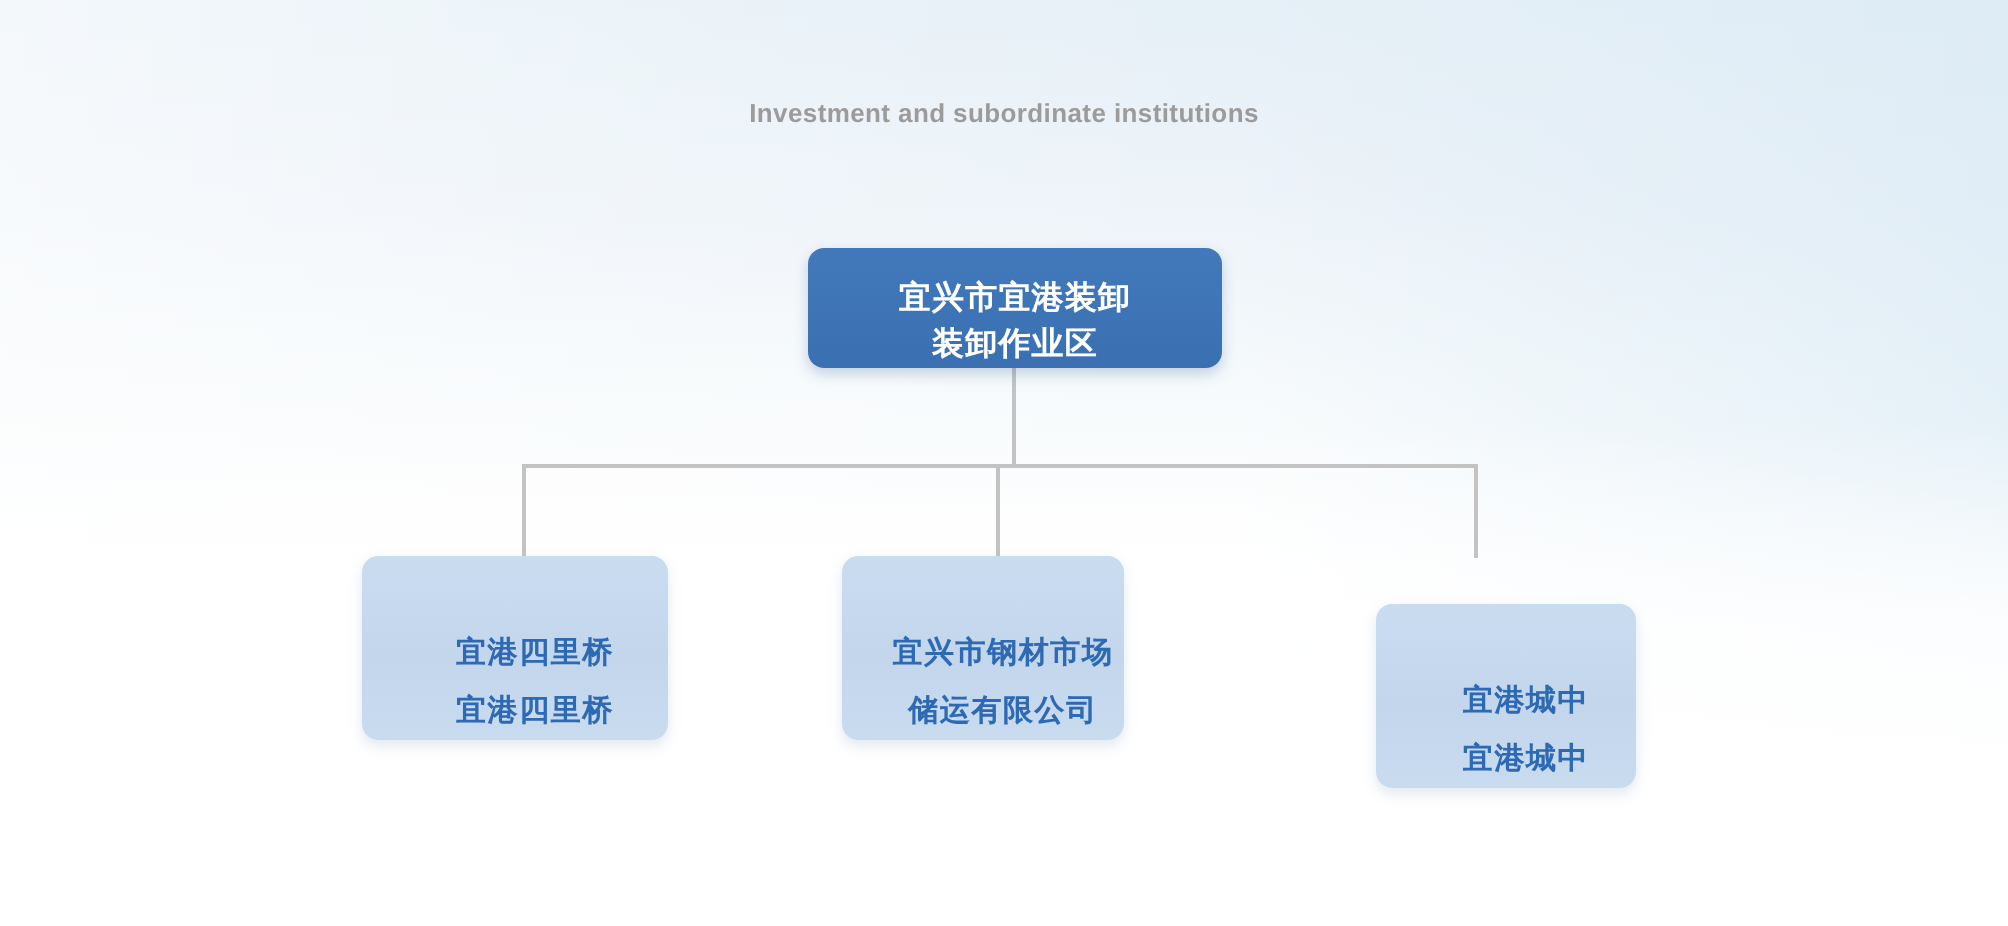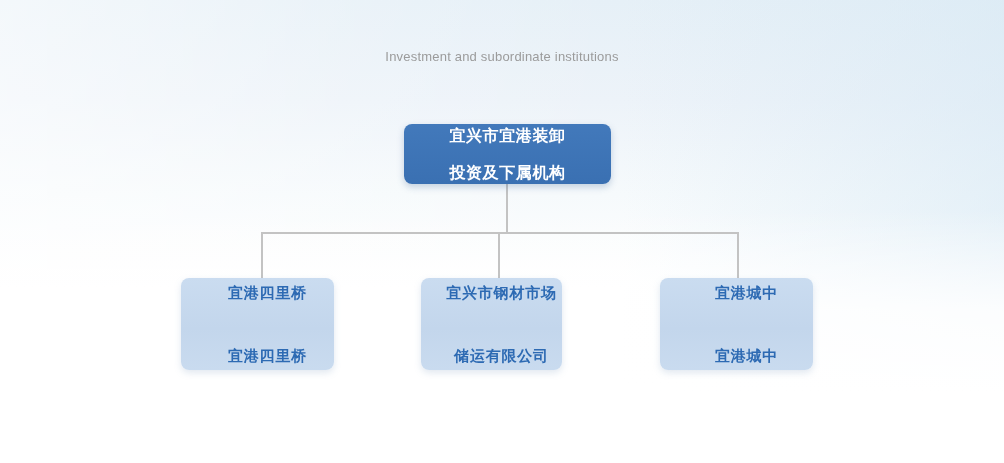--- a/index.html
+++ b/index.html
@@ -67,39 +67,39 @@
     color: #1a1a1a;
     letter-spacing: 1.5px;
     line-height: 30px;
   }
   .heading-sub {
     margin-top: 4px;
     font-size: 13px;
     color: #9b9b9b;
     letter-spacing: 0.2px;
     line-height: 17px;
-    font-weight: normal;
+    font-weight: bold;
   }
 
   
   .connector {
     position: absolute;
     background: #c3c3c3;
   }
   .conn-v { width: 2px; }
   .conn-h { height: 2px; }
 
   
   .node {
     position: absolute;
     box-sizing: border-box;
     display: flex;
     flex-direction: column;
     align-items: center;
-    justify-content: space-between;
+    justify-content: flex-end;
     border-radius: 8px;
     text-align: center;
   }
 
   .node-root {
     left: 404px;
     top: 124px;
     width: 207px;
     height: 60px;
     background: linear-gradient(to bottom, #4279bb 0%, #3a70b2 100%);
@@ -123,21 +123,21 @@
   .node-child .node-line {
     color: #2d6ab3;
     font-size: 15px;
     font-weight: bold;
     line-height: 29px;
     letter-spacing: 0.8px;
   }
 
   .child-0 { left: 181px; width: 153px; }
   .child-1 { left: 421px; width: 141px; }
-  .child-2 { left: 660px; width: 153px; }
+  .child-2 { left: 688px; width: 130px; margin-top: 24px; }
 </style>
 </head>
 <body>
 
 <div id="stage">
 
   <div class="bg-base"></div>
   <div class="bg-right"></div>
   <div class="bg-fade-bottom"></div>
 
@@ -150,21 +150,21 @@
   <div class="connector conn-h" style="left:261px; top:232px; width:478px;"></div>
 
   <div class="connector conn-v" style="left:261px; top:232px; height:47px;"></div>
 
   <div class="connector conn-v" style="left:498px; top:232px; height:47px;"></div>
 
   <div class="connector conn-v" style="left:737px; top:232px; height:47px;"></div>
 
   <div class="node node-root">
     <div class="node-line">宜兴市宜港装卸</div>
-    <div class="node-line">投资及下属机构</div>
+    <div class="node-line">装卸作业区</div>
   </div>
 
   <div class="node node-child child-0">
     <div class="node-line">宜港四里桥</div>
     <div class="node-line">宜港四里桥</div>
   </div>
 
   <div class="node node-child child-1">
     <div class="node-line">宜兴市钢材市场</div>
     <div class="node-line">储运有限公司</div>

